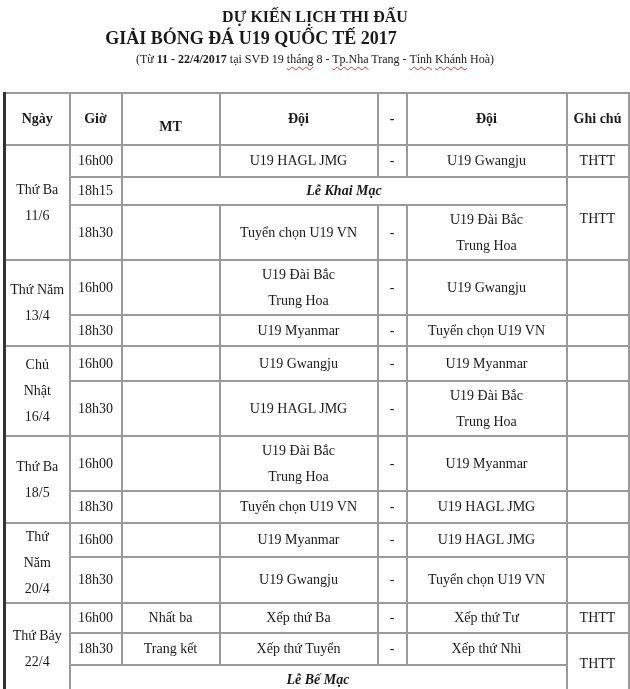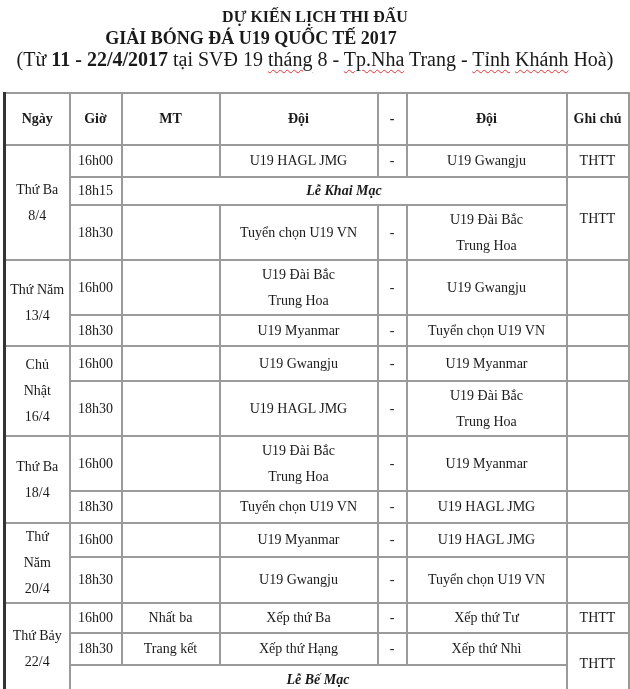--- a/index.html
+++ b/index.html
@@ -1,30 +1,30 @@
 <!DOCTYPE html>
 <html><head>
 <meta charset="utf-8">
 <style>
   html, body { margin:0; padding:0; background:#ffffff; }
   body { width:630px; height:689px; overflow:hidden; position:relative;
          font-family:"Liberation Serif","DejaVu Serif",serif; color:#1a1a1a; }
   .titles { position:absolute; left:0; top:0; width:630px; text-align:center; }
   .t1 { position:absolute; left:0; width:630px; top:6px; font-size:16px; font-weight:bold; line-height:22px; }
   .t2 { position:absolute; left:0; width:502px; top:27px; font-size:18px; font-weight:bold; line-height:22px; }
-  .t3 { position:absolute; left:0; width:630px; top:49px; font-size:20px; line-height:20px; }
+  .t3 { position:absolute; left:0; width:630px; top:49px; font-size:12px; line-height:20px; }
   .t3 b { font-weight:bold; }
   .sq { text-decoration: underline wavy #d33; text-decoration-thickness:1px; text-underline-offset:3px; }
 
   table { position:absolute; left:3px; top:92px; border-collapse:collapse; table-layout:fixed;
           width:624px; border-left:3px solid #333; }
   td, th { border:2px solid #9a9a9a; text-align:center; vertical-align:middle;
            font-size:14px; line-height:26px; padding:0 4px; font-weight:normal; }
   th { font-weight:bold; font-size:14px; }
-  th.mt { vertical-align:top; padding-top:12px; }
+  th.mt { vertical-align:top; padding-top:20px; }
   .b { font-weight:normal; }
   .bi { font-weight:bold; font-style:italic;text-align:center; }
   .date { line-height:26px; }
 </style>
 </head>
 <body>
 
 <div class="titles">
   <div class="t1">DỰ KIẾN LỊCH THI ĐẤU</div>
   <div class="t2">GIẢI BÓNG ĐÁ U19 QUỐC TẾ 2017</div>
@@ -46,21 +46,21 @@
     <th>Ngày</th>
     <th>Giờ</th>
     <th class="mt">MT</th>
     <th>Đội</th>
     <th>-</th>
     <th>Đội</th>
     <th style="line-height:24px">Ghi chú</th>
   </tr>
 
   <tr style="height:32px">
-    <td rowspan="3" class="date" style="padding:0 6px">Thứ Ba 8/4</td>
+    <td rowspan="3" class="date" style="padding:0 6px">Thứ Ba 11/6</td>
     <td>16h00</td>
     <td></td>
     <td>U19 HAGL JMG</td>
     <td>-</td>
     <td>U19 Gwangju</td>
     <td>THTT</td>
   </tr>
   <tr style="height:27px">
     <td>18h15</td>
     <td colspan="4" class="bi">Lễ Khai Mạc</td>
@@ -104,21 +104,21 @@
   <tr style="height:52px">
     <td>18h30</td>
     <td></td>
     <td>U19 HAGL JMG</td>
     <td>-</td>
     <td style="padding:0 24px">U19 Đài Bắc Trung Hoa</td>
     <td></td>
   </tr>
 
   <tr style="height:55px">
-    <td rowspan="2" class="date" style="padding:0 6px">Thứ Ba 18/4</td>
+    <td rowspan="2" class="date" style="padding:0 6px">Thứ Ba 18/5</td>
     <td>16h00</td>
     <td></td>
     <td style="padding:0 24px">U19 Đài Bắc Trung Hoa</td>
     <td>-</td>
     <td>U19 Myanmar</td>
     <td></td>
   </tr>
   <tr style="height:32px">
     <td>18h30</td>
     <td></td>
@@ -151,21 +151,21 @@
     <td>16h00</td>
     <td>Nhất ba</td>
     <td>Xếp thứ Ba</td>
     <td>-</td>
     <td>Xếp thứ Tư</td>
     <td>THTT</td>
   </tr>
   <tr style="height:32px">
     <td>18h30</td>
     <td>Trang kết</td>
-    <td>Xếp thứ Hạng</td>
+    <td>Xếp thứ Tuyển</td>
     <td>-</td>
     <td>Xếp thứ Nhì</td>
     <td rowspan="2">THTT</td>
   </tr>
   <tr style="height:30px">
     <td colspan="5" class="bi">Lễ Bế Mạc</td>
   </tr>
 </tbody>
   </table>
 

